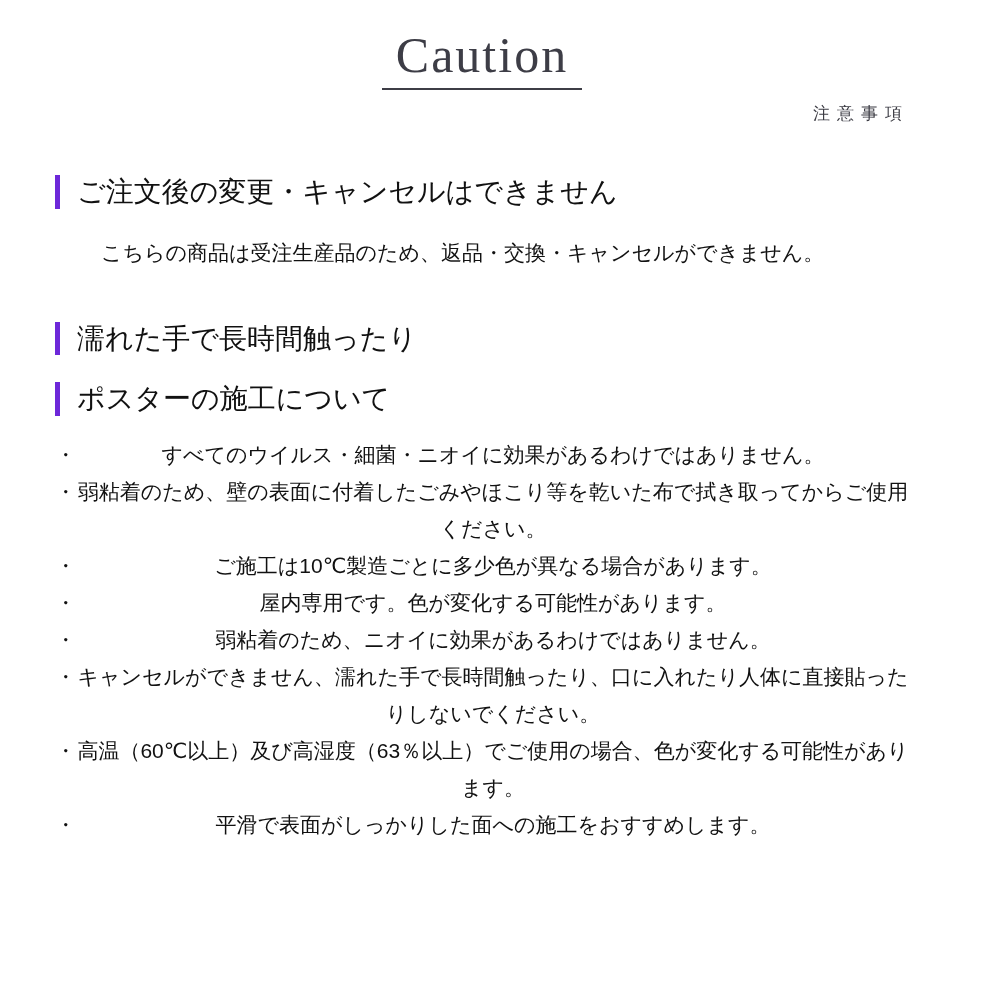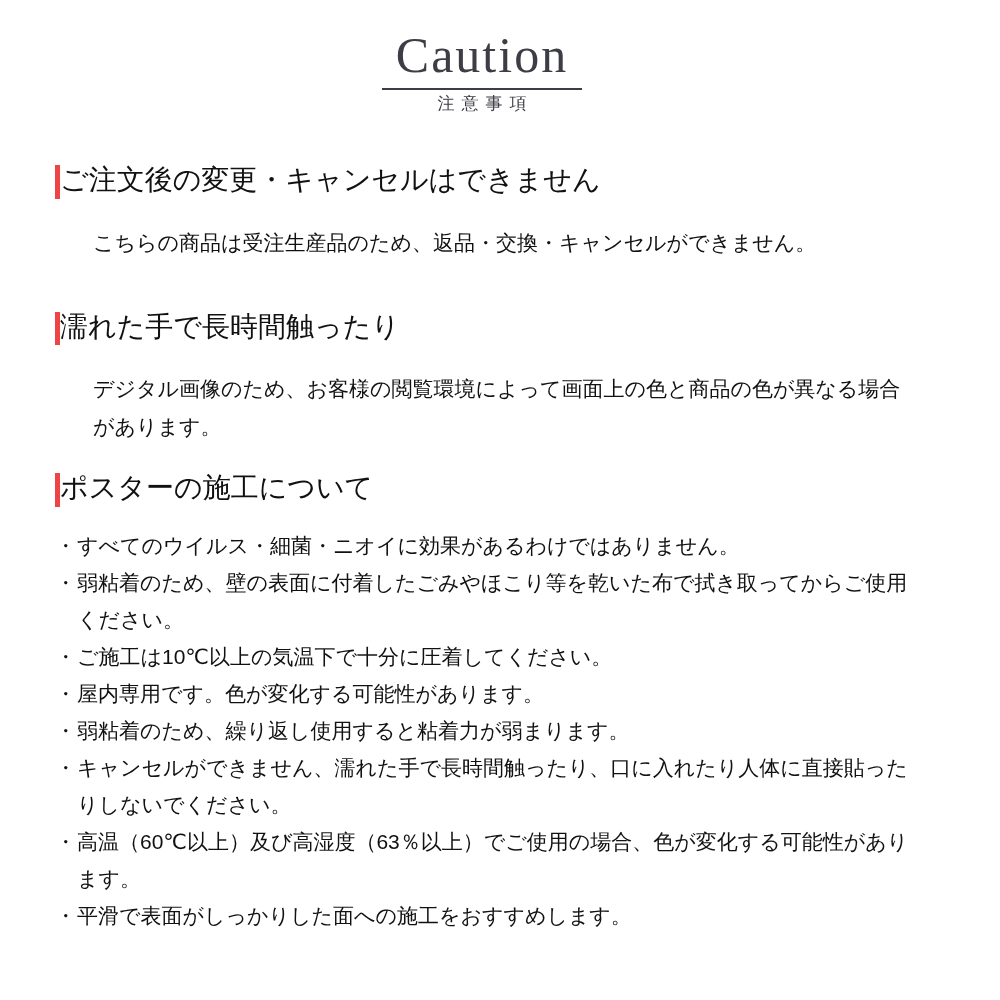--- a/index.html
+++ b/index.html
@@ -31,51 +31,52 @@
     font-family: "Liberation Serif", "DejaVu Serif", serif;
     font-weight: 400;
     font-size: 50px;
     line-height: 1.0;
     letter-spacing: 2px;
     color: #3d3d46;
     border-bottom: 2px solid #3d3d46;
     padding: 4px 14px 8px 14px;
   }
   .subtitle {
-    margin-top: 2px;
+    margin-top: 12px;
     font-family: "Liberation Serif", "DejaVu Serif", serif;
     font-size: 17px;
     letter-spacing: 7px;
     text-indent: 7px; 
     color: #3a3a42;
+    text-align: right;
   }
 
   
   .section { margin-top: 50px; }
   .section.first { margin-top: 50px; }
   .section.install { margin-top: 27px; }
 
   .section-heading {
     margin: 0;
     font-size: 28px;
     font-weight: 500;
     line-height: 1.2;
     color: #111111;
-    border-left: 5px solid #ef4444;
-    font-family: Liberation Mono, monospace;
+    border-left: 5px solid #6d28d9;
+    padding-left: 17px;
   }
 
   .section-body {
     margin: 25px 0 0 30px;
     font-size: 21px;
     line-height: 38px;
     color: #111111;
   }
   .section-body p {
-    margin: 8px;
+    margin: 16px;
   }
 
   
   .bullet-list {
     list-style: none;
     margin: 20px 0 0 0;
     padding: 0;
     font-size: 21px;
     line-height: 37px;
     color: #111111;
@@ -83,20 +84,21 @@
   .bullet-list li {
     display: flex;
     align-items: flex-start;
   }
   .bullet-marker {
     flex: 0 0 22px;
     width: 22px;
   }
   .bullet-text {
     flex: 1 1 auto;
+    text-align: center;
   }
 </style>
 </head>
 <body>
 
 <div class="page">
 
   <div class="header">
     <h1 class="title">Caution</h1>
     <div class="subtitle">注意事項</div>
@@ -105,46 +107,45 @@
   <section class="section first">
     <h2 class="section-heading">ご注文後の変更・キャンセルはできません</h2>
     <div class="section-body">
       <p>こちらの商品は受注生産品のため、返品・交換・キャンセルができません。</p>
     </div>
   </section>
 
   <section class="section">
     <h2 class="section-heading">濡れた手で長時間触ったり</h2>
     <div class="section-body">
-      <p>デジタル画像のため、お客様の閲覧環境によって画面上の色と商品の色が異なる場合があります。</p>
     </div>
   </section>
 
   <section class="section install">
     <h2 class="section-heading">ポスターの施工について</h2>
     <ul class="bullet-list">
       <li>
         <span class="bullet-marker">・</span>
         <span class="bullet-text">すべてのウイルス・細菌・ニオイに効果があるわけではありません。</span>
       </li>
       <li>
         <span class="bullet-marker">・</span>
         <span class="bullet-text">弱粘着のため、壁の表面に付着したごみやほこり等を乾いた布で拭き取ってからご使用ください。</span>
       </li>
       <li>
         <span class="bullet-marker">・</span>
-        <span class="bullet-text">ご施工は10℃以上の気温下で十分に圧着してください。</span>
+        <span class="bullet-text">ご施工は10℃製造ごとに多少色が異なる場合があります。</span>
       </li>
       <li>
         <span class="bullet-marker">・</span>
         <span class="bullet-text">屋内専用です。色が変化する可能性があります。</span>
       </li>
       <li>
         <span class="bullet-marker">・</span>
-        <span class="bullet-text">弱粘着のため、繰り返し使用すると粘着力が弱まります。</span>
+        <span class="bullet-text">弱粘着のため、ニオイに効果があるわけではありません。</span>
       </li>
       <li>
         <span class="bullet-marker">・</span>
         <span class="bullet-text">キャンセルができません、濡れた手で長時間触ったり、口に入れたり人体に直接貼ったりしないでください。</span>
       </li>
       <li>
         <span class="bullet-marker">・</span>
         <span class="bullet-text">高温（60℃以上）及び高湿度（63％以上）でご使用の場合、色が変化する可能性があります。</span>
       </li>
       <li>

